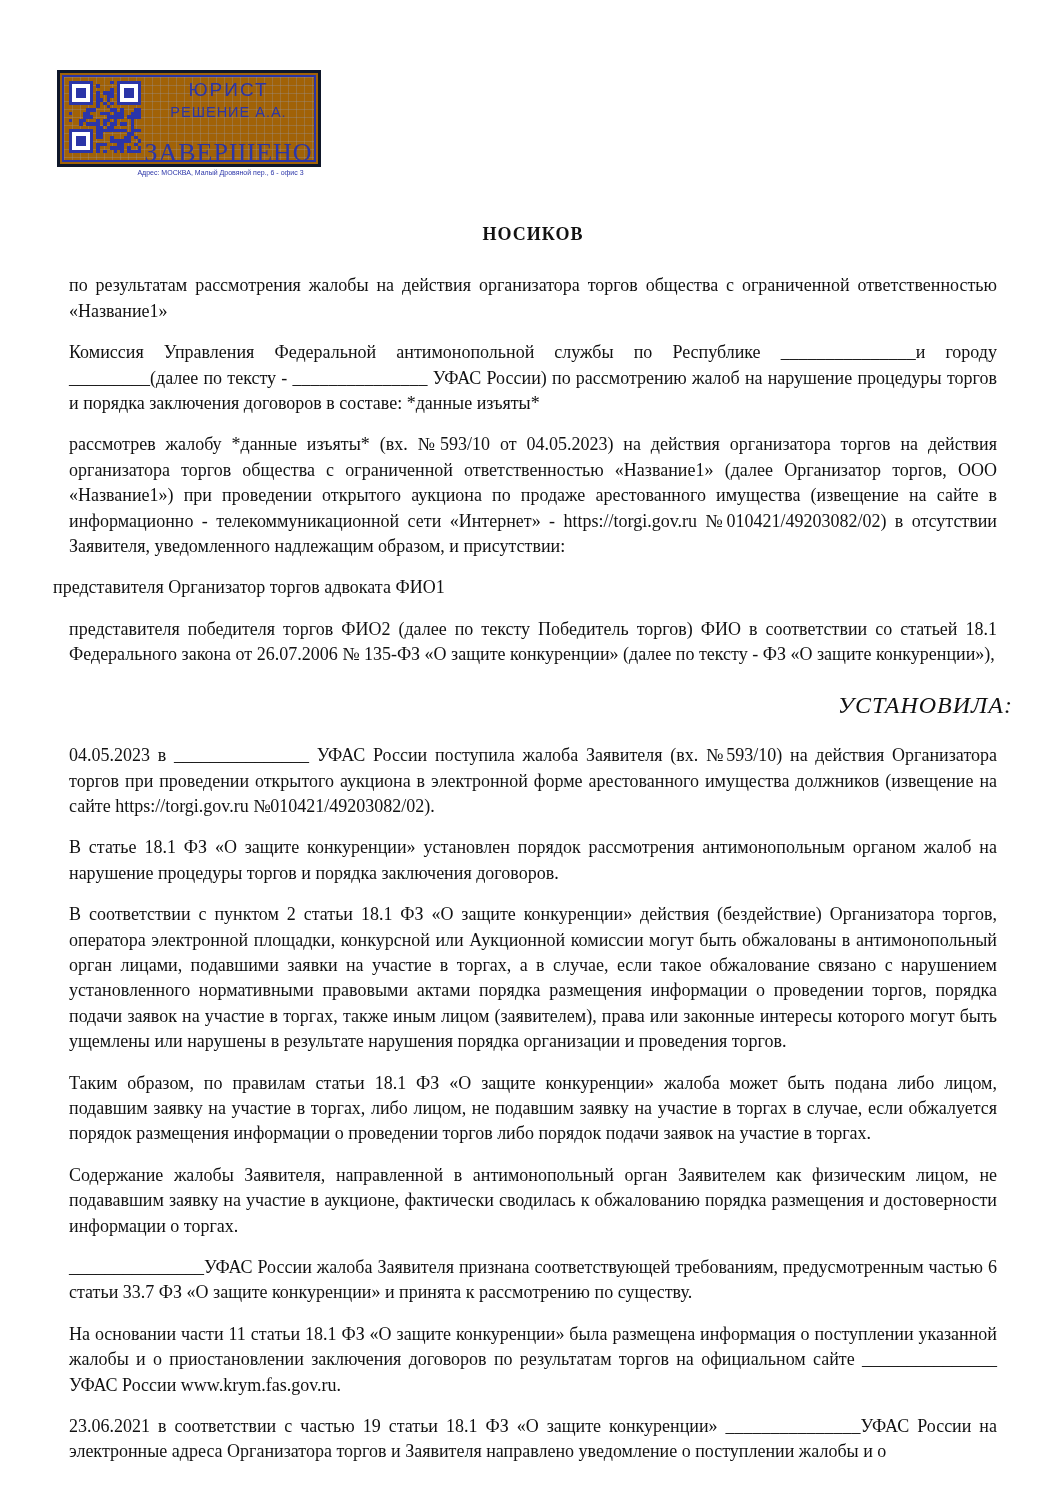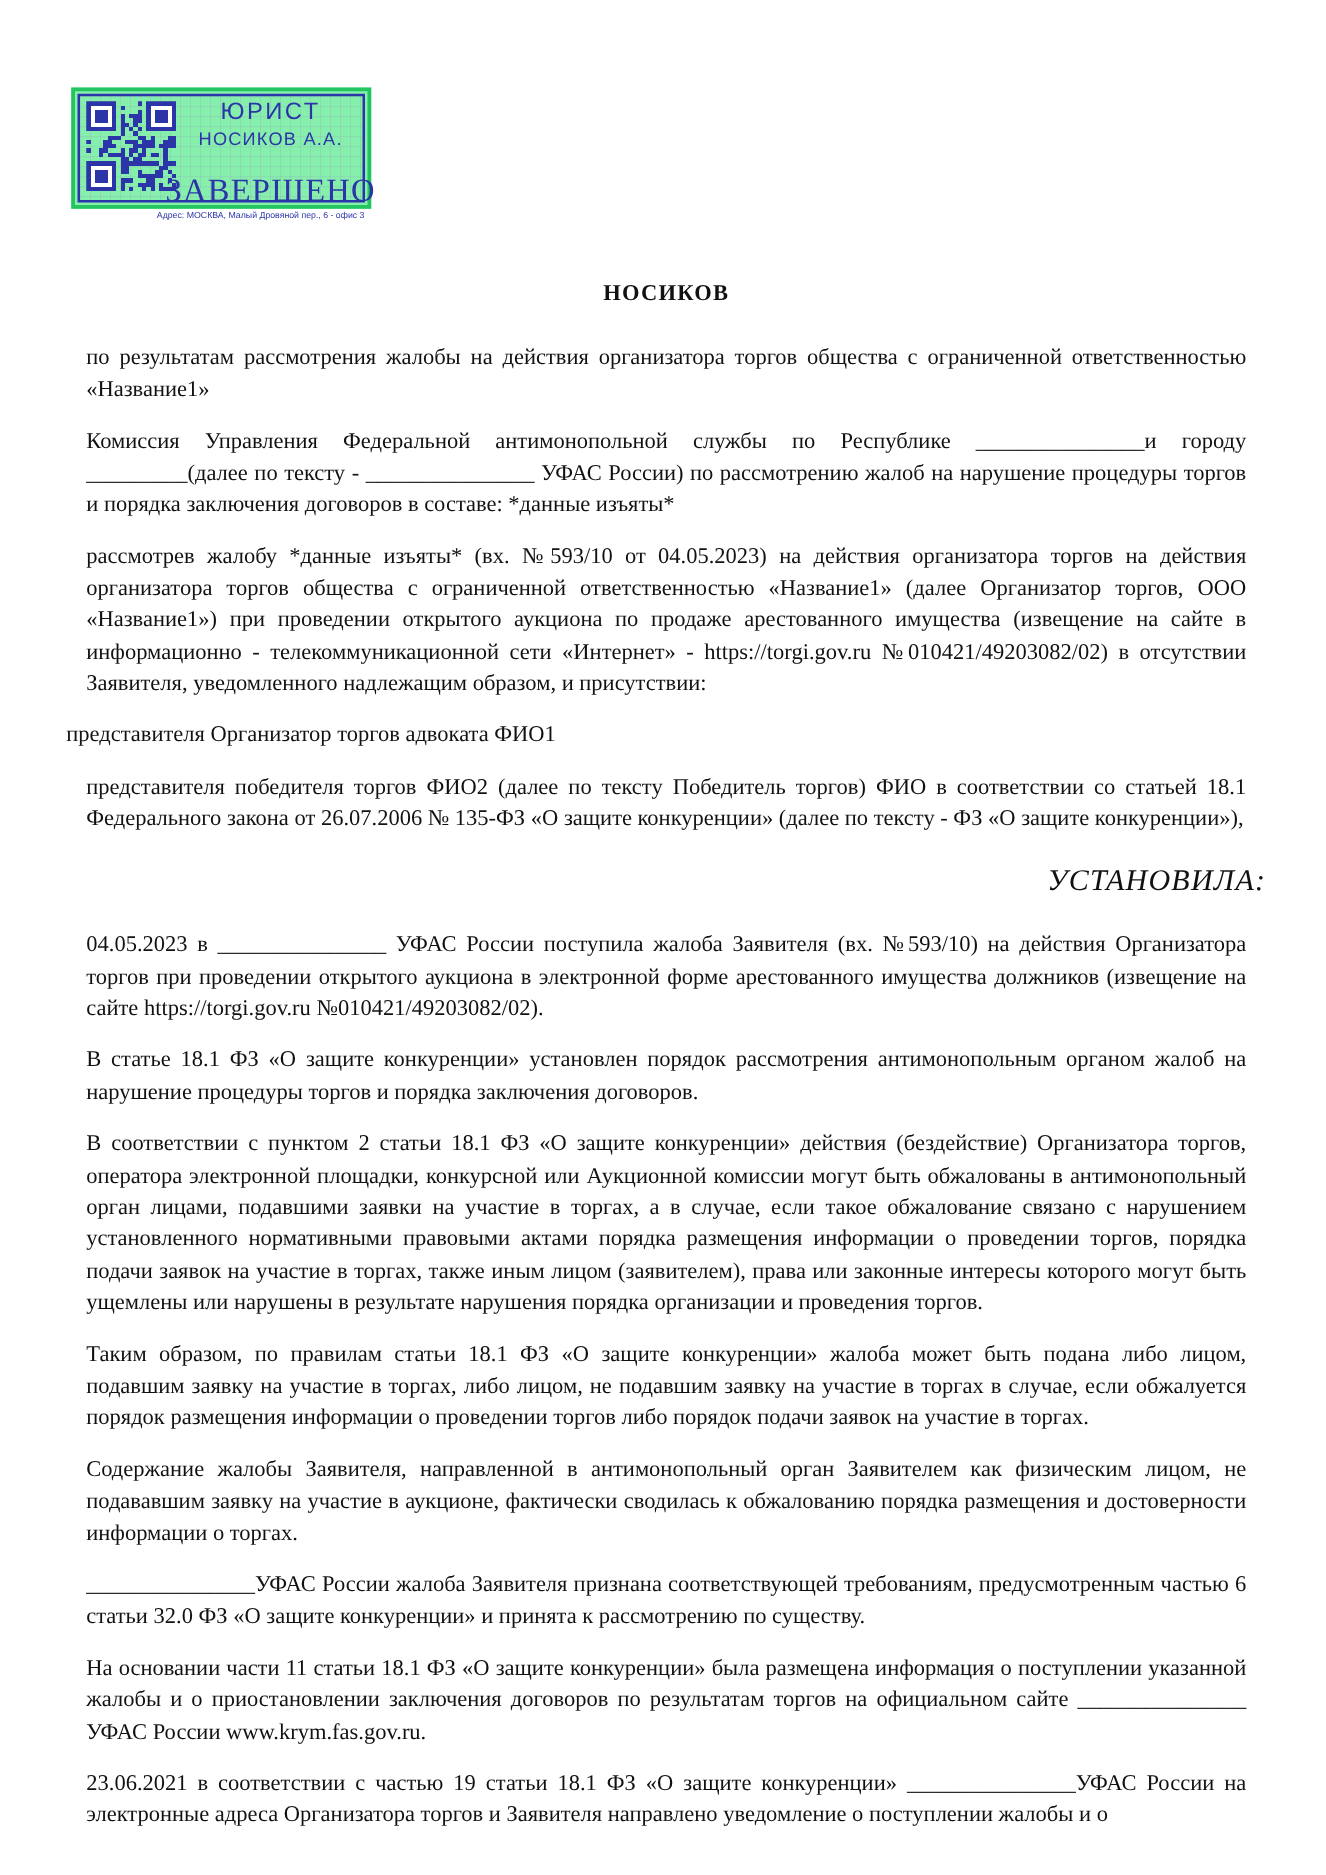--- a/index.html
+++ b/index.html
@@ -10,25 +10,25 @@
     background:#ffffff;
     overflow:hidden;
     font-family:"Liberation Serif", serif;
     color:#111111;
   }
 
   
   .stamp{
     position:absolute;
     left:57px; top:70px;
-    width:240px; height:97px;
-    border:3px solid #22c55e;
+    width:264px; height:97px;
+    border:3px solid #0f172a;
     padding:2px;
     box-sizing:border-box;
-    background:#86efac;
+    background:#a16207;
   }
   .stamp-inner{
     width:100%; height:100%;
     box-sizing:border-box;
     border:2px solid #2b35a8;
     display:flex;
     align-items:stretch;
     background-image:
       linear-gradient(to right, rgba(150,160,190,0.28) 1px, transparent 1px),
       linear-gradient(to bottom, rgba(150,160,190,0.28) 1px, transparent 1px);
@@ -241,21 +241,21 @@
             <rect x="14" y="0" width="7" height="7" fill="#2b35a8"></rect>
             <rect x="15" y="1" width="5" height="5" fill="#ffffff"></rect>
             <rect x="16" y="2" width="3" height="3" fill="#2b35a8"></rect>
             <rect x="0" y="14" width="7" height="7" fill="#2b35a8"></rect>
             <rect x="1" y="15" width="5" height="5" fill="#ffffff"></rect>
             <rect x="2" y="16" width="3" height="3" fill="#2b35a8"></rect>
           </svg>
       </div>
       <div class="stamp-text">
         <div class="stamp-line1">ЮРИСТ</div>
-        <div class="stamp-line2">НОСИКОВ А.А.</div>
+        <div class="stamp-line2">РЕШЕНИЕ А.А.</div>
         <div class="stamp-line3">ЗАВЕРШЕНО</div>
         <div class="stamp-address">Адрес: МОСКВА, Малый Дровяной пер., 6 - офис 3</div>
       </div>
     </div>
   </div>
 
   <div class="doc">
     <h1 class="doc-title">НОСИКОВ</h1>
 
     <p class="para">по результатам рассмотрения жалобы на действия организатора торгов  общества с ограниченной ответственностью «Название1»</p>
@@ -264,18 +264,18 @@
     <p class="line">представителя Организатор торгов адвоката ФИО1</p>
     <p class="para">представителя победителя торгов ФИО2  (далее по тексту  Победитель торгов) ФИО в соответствии со статьей 18.1 Федерального закона от 26.07.2006 № 135-ФЗ «О защите конкуренции» (далее по тексту - ФЗ «О защите конкуренции»),</p>
 
     <h2 class="section-heading">УСТАНОВИЛА:</h2>
 
     <p class="para">04.05.2023  в _______________  УФАС России поступила жалоба Заявителя (вх. №593/10) на действия Организатора торгов при проведении открытого аукциона в электронной форме арестованного имущества должников (извещение на сайте https://torgi.gov.ru №010421/49203082/02).</p>
     <p class="para">В статье 18.1 ФЗ «О защите конкуренции» установлен порядок рассмотрения антимонопольным органом жалоб на нарушение процедуры торгов и порядка заключения договоров.</p>
     <p class="para">В соответствии с пунктом 2 статьи 18.1 ФЗ «О защите конкуренции» действия (бездействие) Организатора торгов, оператора электронной площадки, конкурсной или Аукционной комиссии могут быть обжалованы в антимонопольный орган лицами, подавшими заявки на участие в торгах, а в случае, если такое обжалование связано с нарушением установленного нормативными правовыми актами порядка размещения информации о проведении торгов, порядка подачи заявок на участие в торгах, также иным лицом (заявителем), права или законные интересы которого могут быть ущемлены или нарушены в результате нарушения порядка организации и проведения торгов.</p>
     <p class="para">Таким образом, по правилам статьи 18.1 ФЗ «О защите конкуренции» жалоба может быть подана либо лицом, подавшим заявку на участие в торгах, либо лицом, не подавшим заявку на участие в торгах в случае, если обжалуется порядок размещения информации о проведении торгов либо порядок подачи заявок на участие в торгах.</p>
     <p class="para">Содержание жалобы Заявителя, направленной в антимонопольный орган Заявителем как физическим лицом, не подававшим заявку на участие в аукционе, фактически сводилась к обжалованию порядка размещения и достоверности информации о торгах.</p>
-    <p class="para">_______________УФАС России жалоба Заявителя признана соответствующей требованиям, предусмотренным частью 6 статьи 32.0 ФЗ «О защите конкуренции» и принята к рассмотрению по существу.</p>
+    <p class="para">_______________УФАС России жалоба Заявителя признана соответствующей требованиям, предусмотренным частью 6 статьи 33.7 ФЗ «О защите конкуренции» и принята к рассмотрению по существу.</p>
     <p class="para">На основании части 11 статьи 18.1 ФЗ «О защите конкуренции» была размещена информация о поступлении указанной жалобы и о приостановлении заключения договоров по результатам торгов на официальном сайте _______________ УФАС России www.krym.fas.gov.ru.</p>
     <p class="para">23.06.2021 в соответствии с частью 19 статьи 18.1 ФЗ «О защите конкуренции» _______________УФАС России на электронные адреса Организатора торгов и Заявителя направлено уведомление о поступлении жалобы и о</p>
   </div>
 
 </div>
 
 </body></html>

